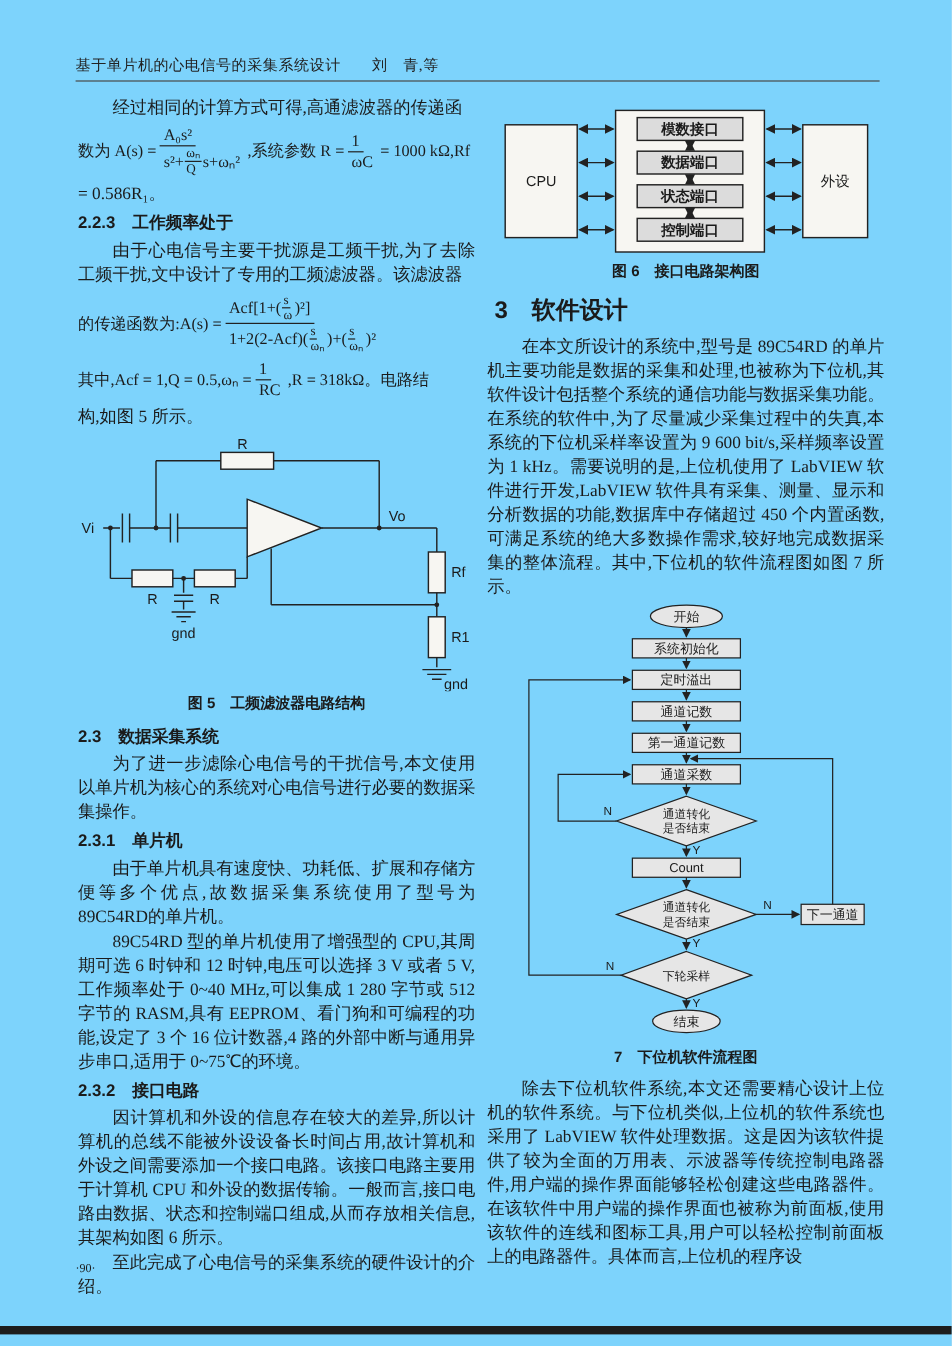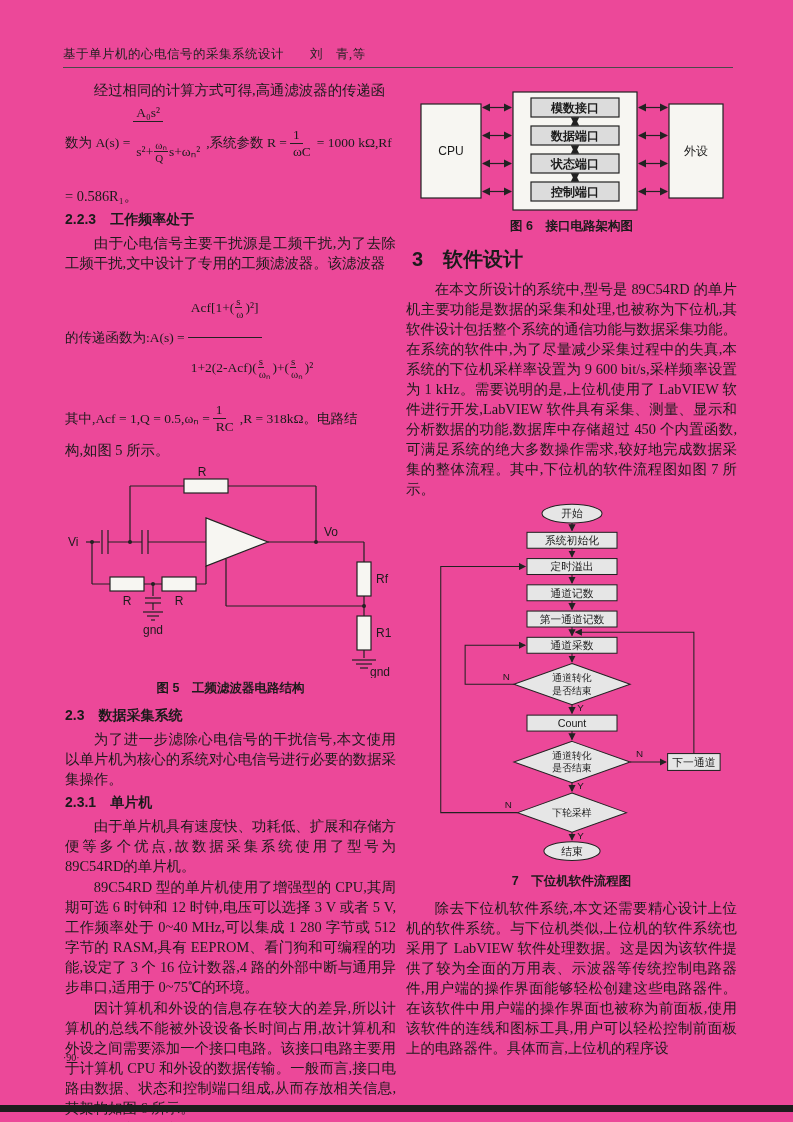--- a/index.html
+++ b/index.html
@@ -1,35 +1,35 @@
 <!DOCTYPE html>
 <html><head>
 <meta charset="utf-8">
 <style>
   html,body{margin:0;padding:0;}
   body{
     width:793px;height:1122px;background:#eceae6;position:relative;
     font-family:"Liberation Serif", serif;color:#1b1b1b;overflow:hidden;
   }
-  .page{position:absolute;inset:0;background:#ec4899;}
+  .page{position:absolute;inset:0;background:#7dd3fc;}
   .header{position:absolute;left:63px;top:46px;width:670px;font-size:12.5px;color:#222;letter-spacing:.5px;}
   .header-rule{position:absolute;left:63px;top:67px;width:670px;height:1px;background:#4a4a4a;}
   .col{position:absolute;top:80px;width:331px;}
   .col-left{left:65px;}
   .col-right{left:406px;}
   .p{font-size:14.4px;line-height:20px;text-align:justify;text-indent:2em;margin:0 0 1px;}
   .p.noindent{text-indent:0;}
   .h3{font-family:"Liberation Sans", sans-serif;font-weight:bold;font-size:14px;line-height:21px;margin:3px 0;}
   .h2{font-family:"Liberation Sans", sans-serif;font-weight:bold;font-size:20px;line-height:24px;margin:12px 6px 8px;}
   .caption{font-family:"Liberation Sans", sans-serif;font-weight:bold;font-size:12.5px;text-align:center;margin:2px 0 8px;}
   .fline{display:flex;align-items:center;flex-wrap:wrap;font-size:13.5px;line-height:18px;margin:5px 0;}
   .frac{display:inline-flex;flex-direction:column;align-items:flex-start;margin:0 3px;vertical-align:middle;}
   .frac .num,.frac .den{display:flex;align-items:center;justify-content:center;padding:0 3px;line-height:16px;}
   .frac > .num{border-bottom:1px solid #222;}
-  .frac.tiny{font-size:11px;margin:17px 1px;}
+  .frac.tiny{font-size:11px;margin:0 1px;}
   .frac.tiny .num,.frac.tiny .den{line-height:12px;padding:0 1px;}
   .figwrap{text-align:center;margin:4px 0 0;}
   svg{display:block;margin:0 auto;}
   svg text{font-family:"Liberation Sans", sans-serif;fill:#1b1b1b;}
   .page-number{position:absolute;left:63px;top:1052px;font-size:10px;}
   .scan-edge{position:absolute;left:0;right:0;bottom:10px;height:7px;background:#1d1d1d;}
 </style>
 </head>
 <body>
 
@@ -163,20 +163,21 @@
         </g>
       </svg>
     </div>
     <p class="caption">图 5　工频滤波器电路结构</p>
 
     <p class="h3">2.3　数据采集系统</p>
     <p class="p">为了进一步滤除心电信号的干扰信号,本文使用以单片机为核心的系统对心电信号进行必要的数据采集操作。</p>
     <p class="h3">2.3.1　单片机</p>
     <p class="p">由于单片机具有速度快、功耗低、扩展和存储方便等多个优点,故数据采集系统使用了型号为89C54RD的单片机。</p>
     <p class="p">89C54RD 型的单片机使用了增强型的 CPU,其周期可选 6 时钟和 12 时钟,电压可以选择 3 V 或者 5 V,工作频率处于 0~40 MHz,可以集成 1 280 字节或 512 字节的 RASM,具有 EEPROM、看门狗和可编程的功能,设定了 3 个 16 位计数器,4 路的外部中断与通用异步串口,适用于 0~75℃的环境。</p>
+    <p class="h3">2.3.2　接口电路</p>
     <p class="p">因计算机和外设的信息存在较大的差异,所以计算机的总线不能被外设设备长时间占用,故计算机和外设之间需要添加一个接口电路。该接口电路主要用于计算机 CPU 和外设的数据传输。一般而言,接口电路由数据、状态和控制端口组成,从而存放相关信息,其架构如图 6 所示。</p>
     <p class="p">至此完成了心电信号的采集系统的硬件设计的介绍。</p>
   </div>
 
   <div class="col col-right">
 
     <div class="figwrap">
       <svg width="330" height="132" viewBox="0 0 330 132">
         <defs>
           <marker id="ah" markerWidth="7" markerHeight="7" refX="6" refY="3.5" orient="auto-start-reverse">

